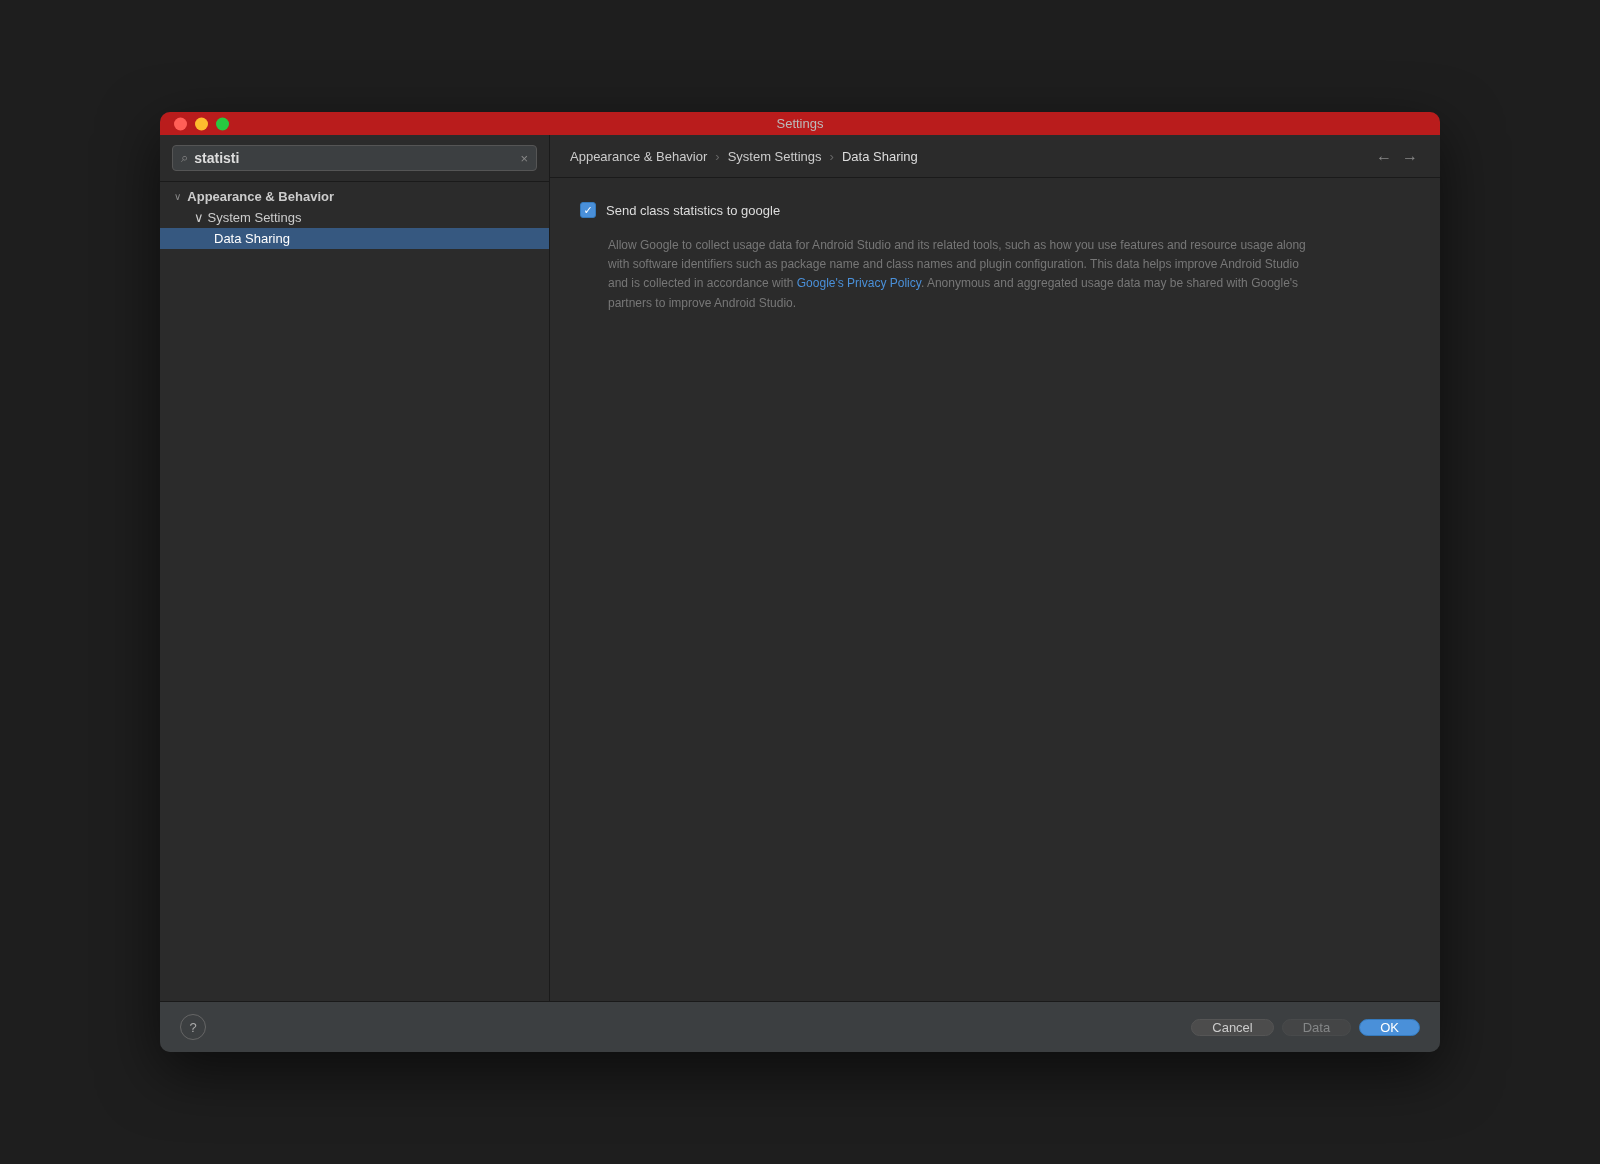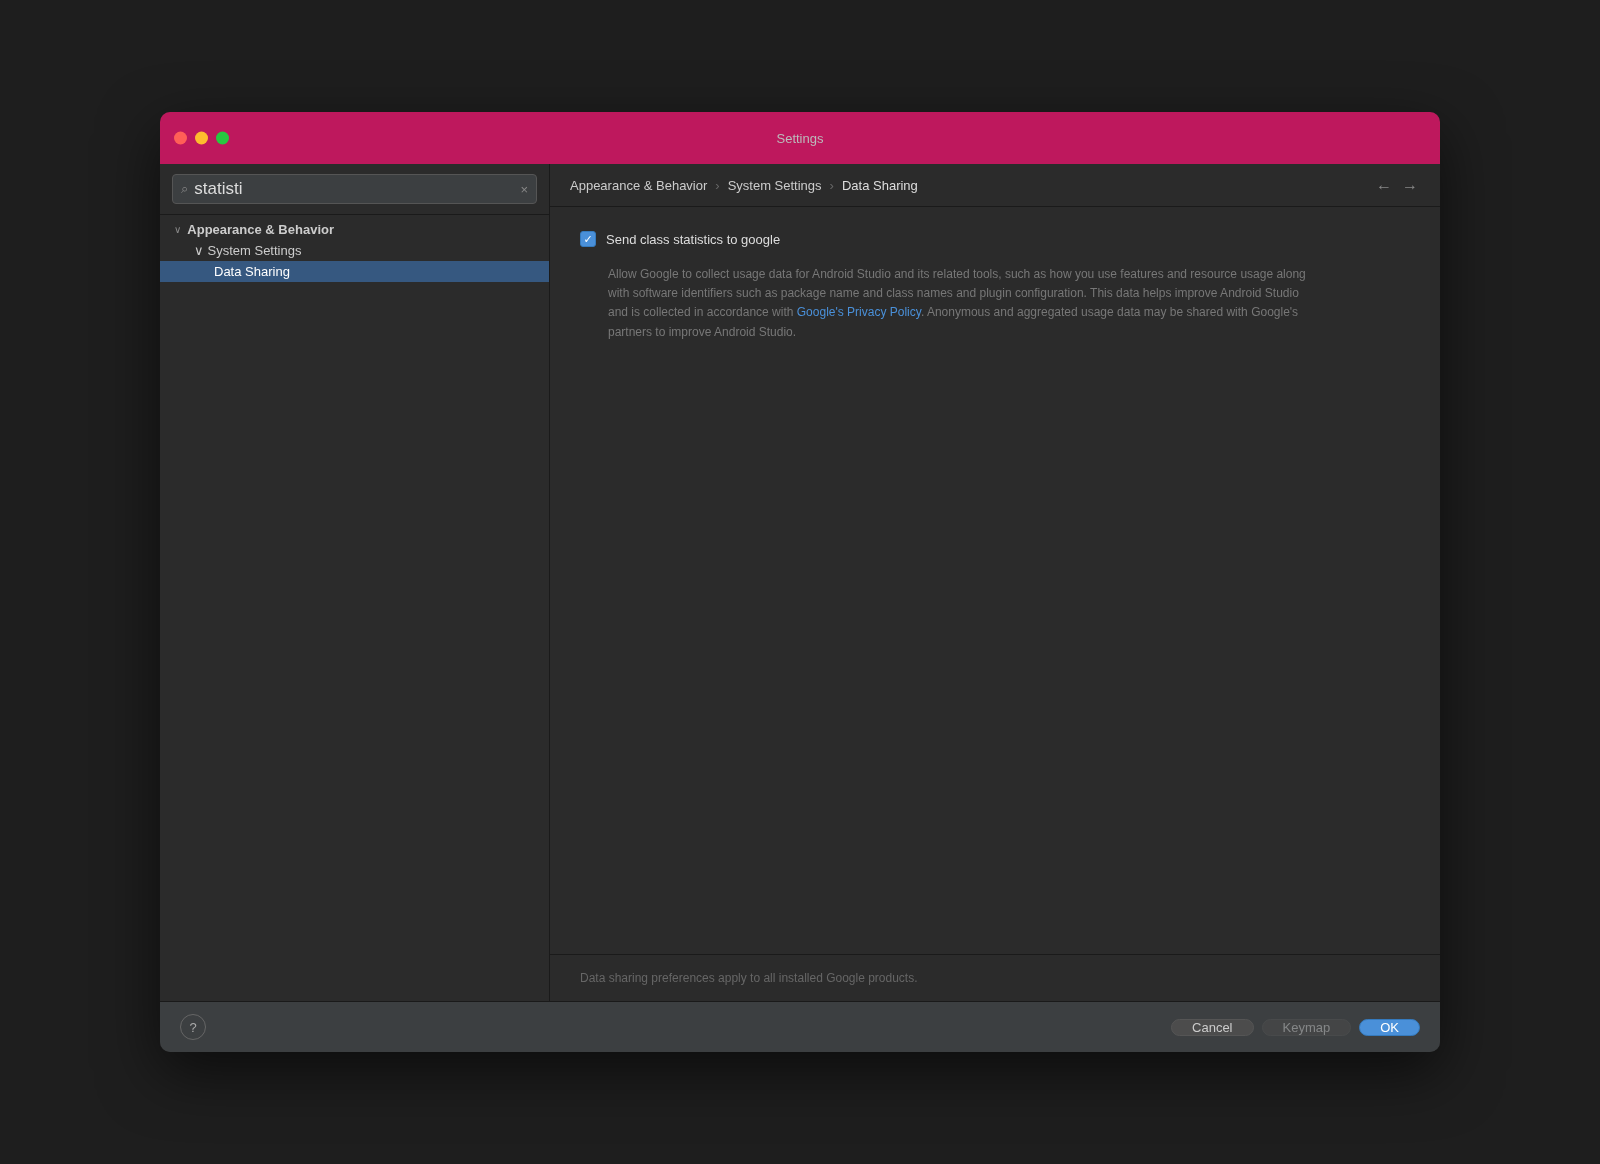--- a/index.html
+++ b/index.html
@@ -16,22 +16,22 @@
       width: 1280px;
       height: 940px;
       background: #2b2b2b;
       border-radius: 10px;
       display: flex;
       flex-direction: column;
       overflow: hidden;
       box-shadow: 0 20px 60px rgba(0,0,0,0.6);
     }
     .title-bar {
-      background: #be185d;
-      height: 52px;
+      background: #b91c1c;
+      height: 23px;
       display: flex;
       align-items: center;
       justify-content: center;
       position: relative;
       flex-shrink: 0;
     }
     .title-bar-buttons {
       position: absolute;
       left: 14px;
       top: 50%;
@@ -80,22 +80,23 @@
     }
     .search-icon {
       color: #888;
       font-size: 13px;
     }
     .search-input {
       background: transparent;
       border: none;
       outline: none;
       color: #ddd;
-      font-size: 17px;
-      flex: 1;
+      font-size: 14px;
+      flex: 1;
+      font-weight: bold;
     }
     .clear-icon {
       color: #888;
       cursor: pointer;
       font-size: 13px;
     }
     .nav-tree {
       flex: 1;
       overflow-y: auto;
       padding: 4px 0;
@@ -346,25 +347,24 @@
             </div>
             <span class="section-title">Send class statistics to google</span>
           </div>
         </div>
 
         <div class="description-text">
           <span>Allow Google to collect usage data for Android Studio and its related tools, such as how you use features and resource usage along with software identifiers such as package name and class names and plugin configuration. This data helps improve Android Studio and is collected in accordance with </span><a class="privacy-link" href="#">Google's Privacy Policy</a><span>. Anonymous and aggregated usage data may be shared with Google's partners to improve Android Studio.</span>
         </div>
       </div>
 
-      <div class="footer-text">Data sharing preferences apply to all installed Google products.</div>
     </div>
   </div>
 
   <div class="dialog-footer">
     <button class="help-btn">?</button>
     <div class="footer-buttons">
       <button class="btn">Cancel</button>
-      <button class="btn btn-disabled">Keymap</button>
+      <button class="btn btn-disabled">Data</button>
       <button class="btn btn-primary">OK</button>
     </div>
   </div>
 </div>
 
 </body></html>

